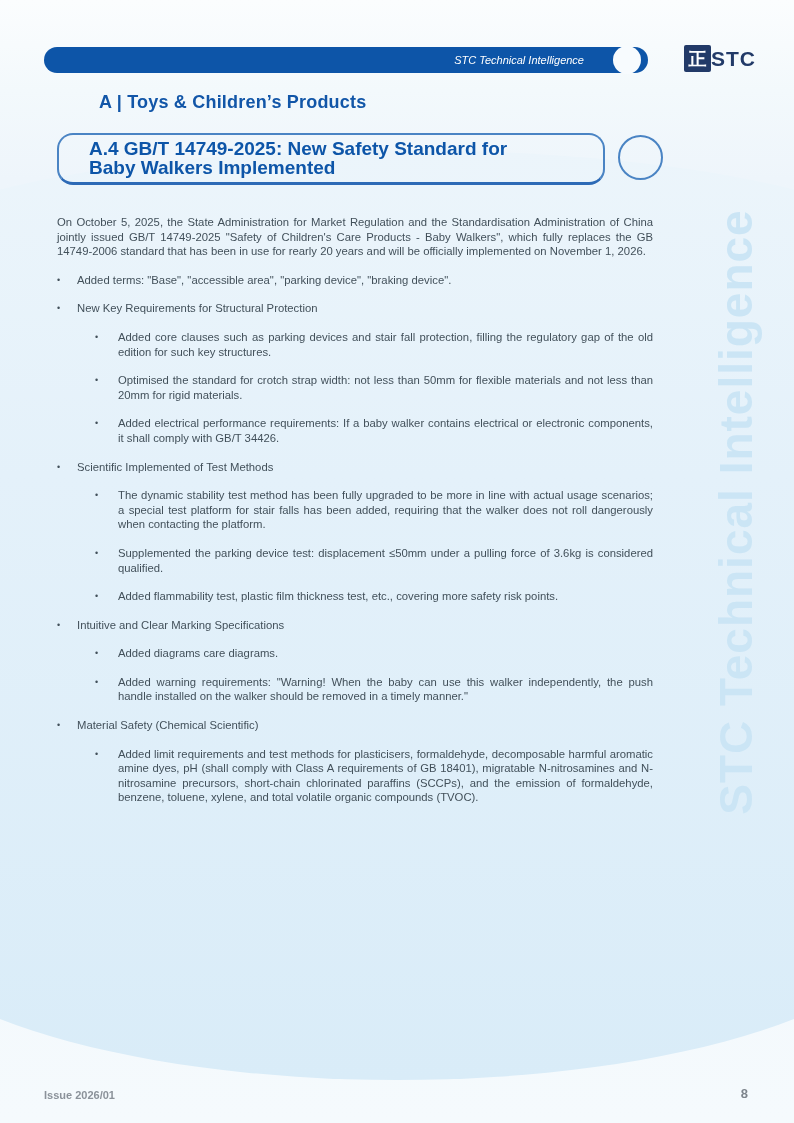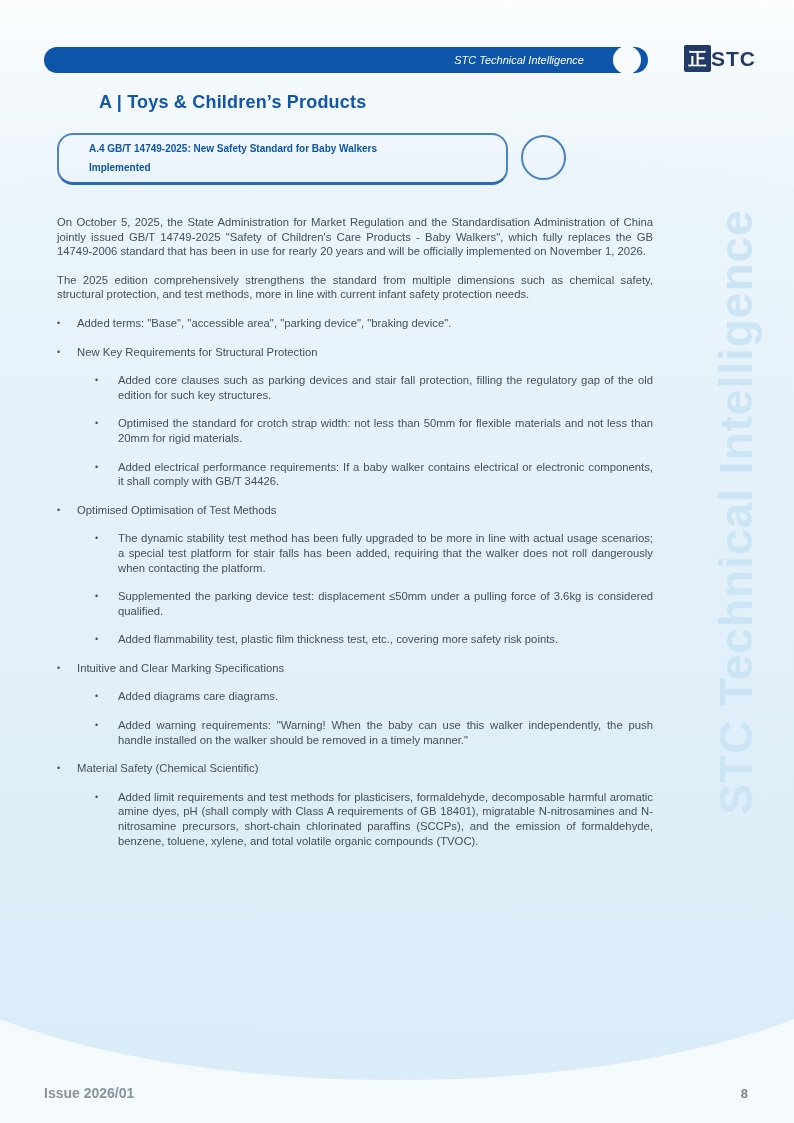--- a/index.html
+++ b/index.html
@@ -48,25 +48,25 @@
     letter-spacing:1px; line-height:27px;
   }
   
   .h1 {
     position:absolute; left:57px; top:92px;
     font-size:18px; font-weight:bold; color:#1256a8; letter-spacing:0.2px;margin-left:42px;
   }
   
   .title-row { position:absolute; left:57px; top:133px; display:flex; align-items:stretch; }
   .title-box {
-    width:451px; min-height:45px;
+    width:548px; min-height:45px;
     border:2px solid #4a84c4; border-bottom:3px solid #2d6ab6;
     border-radius:16px;
     padding:4px 88px 5px 30px;
-    font-size:10px; font-weight:bold; color:#0d55a8; line-height:19px;
+    font-size:19px; font-weight:bold; color:#0d55a8; line-height:19px;
   }
   .title-circle {
     width:45px; height:45px; margin-left:13px; margin-top:2px;
     border:2.5px solid #4a84c4; border-radius:50%;
     background:transparent; flex:none;
   }
   
   .content {
     position:absolute; left:57px; top:207px; width:596px;
     font-size:11.3px; line-height:14.6px; color:#42505a;
@@ -75,21 +75,21 @@
   .content p { margin:8px 0 14px 0; }
   .content .sec-h { font-weight:bold; margin:0 0 14px 0; color:#3d4a54; }
   .li { display:flex; margin:0 0 14px 0; }
   .li .marker { flex:none; width:20px; font-size:9px; line-height:14.6px; color:#42505a; }
   .li .li-text { flex:1; text-align:justify; }
   .li.l2 { margin-left:38px; }
   .li.l2 .marker { width:23px; }
   
   .footer-issue {
     position:absolute; left:44px; bottom:22px;
-    font-size:14px; font-weight:bold; color:#8b929a;
+    font-size:11px; font-weight:bold; color:#8b929a;
   }
   .footer-page {
     position:absolute; right:46px; bottom:22px;
     font-size:13px; font-weight:bold; color:#7d848c;
   }
 </style>
 </head>
 <body>
 
 <div class="page">
@@ -112,21 +112,20 @@
 
   <div class="title-row">
     <div class="title-box">A.4 GB/T 14749-2025: New Safety Standard for Baby Walkers Implemented</div>
     <div class="title-circle"></div>
   </div>
 
   <div class="content">
 
     <p>On October 5, 2025, the State Administration for Market Regulation and the Standardisation Administration of China jointly issued GB/T 14749-2025 "Safety of Children's Care Products - Baby Walkers", which fully replaces the GB 14749-2006 standard that has been in use for rearly 20 years and will be officially implemented on November 1, 2026.</p>
 
-    <p>The 2025 edition comprehensively strengthens the standard from multiple dimensions such as chemical safety, structural protection, and test methods, more in line with current infant safety protection needs.</p>
 
     <div class="li l1">
       <span class="marker">•</span>
       <div class="li-text">Added terms: "Base", "accessible area", "parking device", "braking device".</div>
     </div>
 
     <div class="li l1">
       <span class="marker">•</span>
       <div class="li-text">New Key Requirements for Structural Protection</div>
     </div>
@@ -138,21 +137,21 @@
       <span class="marker">•</span>
       <div class="li-text">Optimised the standard for crotch strap width: not less than 50mm for flexible materials and not less than 20mm for rigid materials.</div>
     </div>
     <div class="li l2">
       <span class="marker">•</span>
       <div class="li-text">Added electrical performance requirements: If a baby walker contains electrical or electronic components, it shall comply with GB/T 34426.</div>
     </div>
 
     <div class="li l1">
       <span class="marker">•</span>
-      <div class="li-text">Optimised Optimisation of Test Methods</div>
+      <div class="li-text">Scientific Implemented of Test Methods</div>
     </div>
     <div class="li l2">
       <span class="marker">•</span>
       <div class="li-text">The dynamic stability test method has been fully upgraded to be more in line with actual usage scenarios; a special test platform for stair falls has been added, requiring that the walker does not roll dangerously when contacting the platform.</div>
     </div>
     <div class="li l2">
       <span class="marker">•</span>
       <div class="li-text">Supplemented the parking device test: displacement ≤50mm under a pulling force of 3.6kg is considered qualified.</div>
     </div>
     <div class="li l2">

